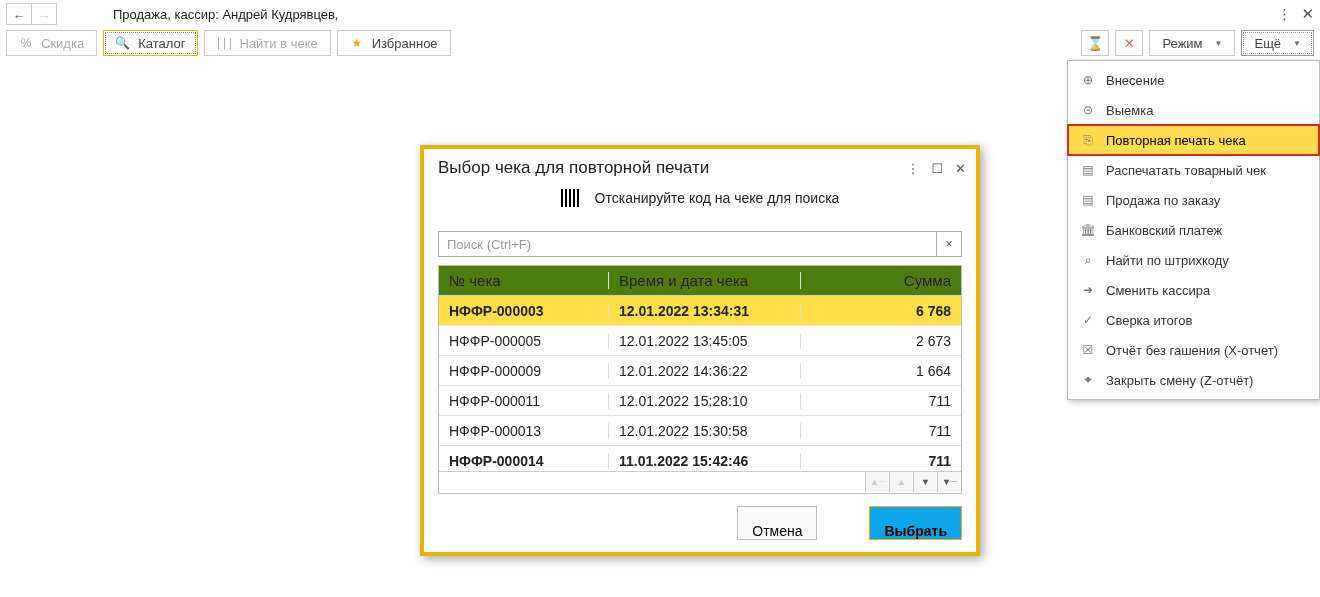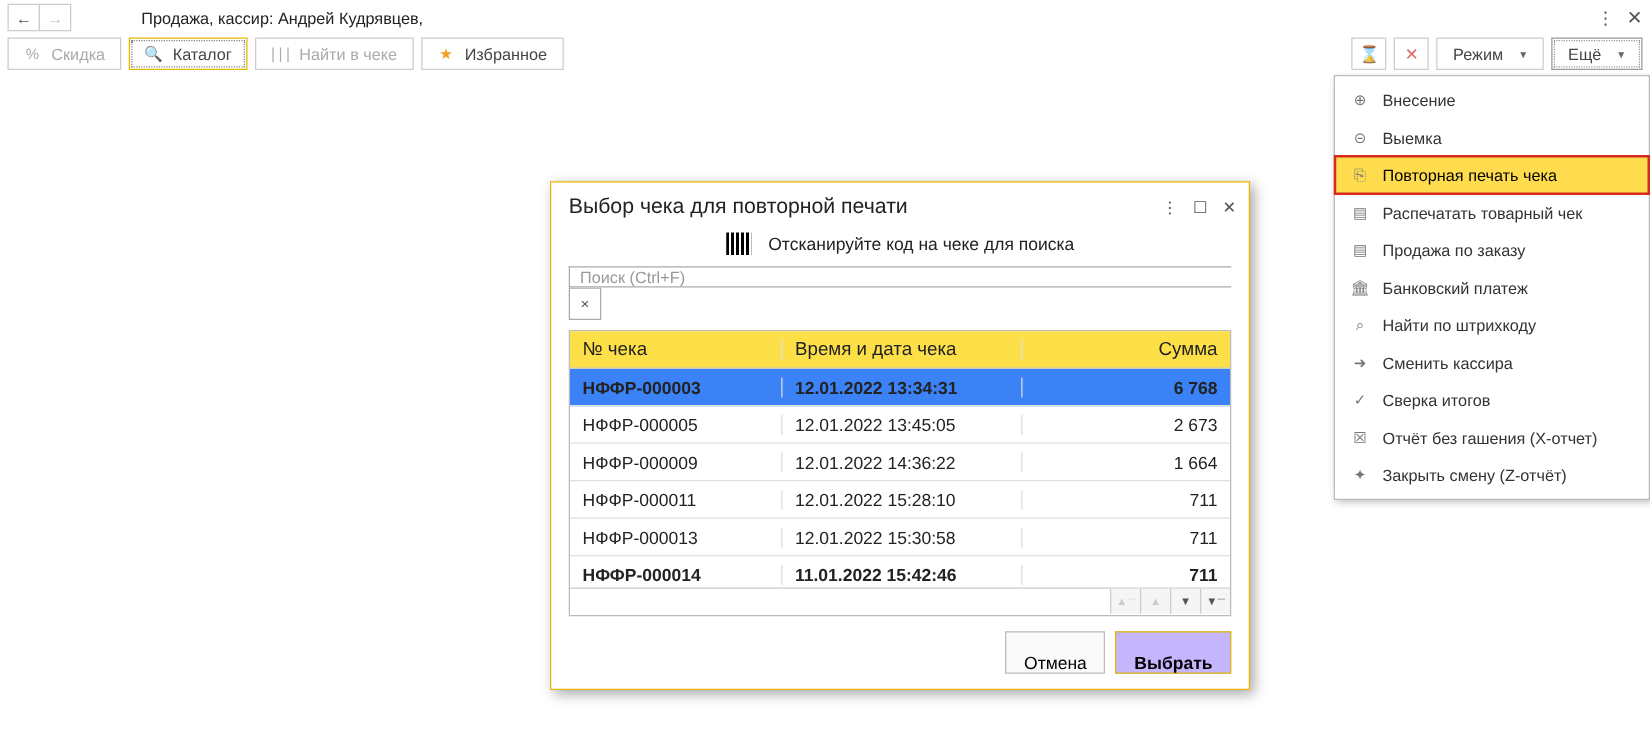--- a/index.html
+++ b/index.html
@@ -29,50 +29,50 @@
 
   
   .menu { position: absolute; right: 0px; top: 60px; width: 253px; background: #fff; border: 1px solid #bbb; box-shadow: 2px 2px 6px rgba(0,0,0,0.25); padding: 4px 0; z-index: 20; }
   .mi { height: 30px; display: flex; align-items: center; gap: 10px; padding: 0 12px; font-size: 13px; color: #333; }
   .mi .mico { width: 16px; height: 16px; display: inline-flex; align-items: center; justify-content: center; color: #777; font-size: 12px; }
   .mi.hl { background: #ffdc4e; color: #000; position: relative; }
   .mi.hl::before { content:""; position:absolute; inset: -1px; border: 2px solid #d62a1e; pointer-events:none; }
   .menu .mi:first-child .mico::before { color:#d44; }
 
   
-  .dialog { position: absolute; left: 440px; top: 145px; width: 560px; background: #fff; border: 1px solid #eab308; box-shadow: 3px 3px 10px rgba(0,0,0,0.35); }
+  .dialog { position: absolute; left: 420px; top: 145px; width: 560px; background: #fff; border: 4px solid #eab308; box-shadow: 3px 3px 10px rgba(0,0,0,0.35); }
   .dialog-title { height: 38px; display: flex; align-items: center; padding: 0 10px 0 14px; font-size: 17px; font-weight: 400; }
   .dialog-title .dtr { margin-left: auto; display: flex; gap: 12px; align-items: center; font-size: 13px; color: #555; }
   .scan-row { display: flex; align-items: center; justify-content: center; gap: 14px; padding: 2px 0 8px; font-size: 14px; }
   .scan-ico { width: 20px; height: 18px; display: inline-block; background:
     repeating-linear-gradient(90deg,#000 0 2px,transparent 2px 4px);
   }
-  .search-wrap { margin: 1px 14px 8px; display: flex; flex-direction: column; }
+  .search-wrap { margin: 16px 14px 8px; display: flex; }
   .search-input { flex: 1; height: 26px; border: 1px solid #aaa; border-right: none; padding: 0 8px; font-size: 13px; color: #333; }
   .search-input::placeholder { color: #999; }
   .search-clear { width: 26px; height: 26px; border: 1px solid #aaa; background: #fff; display: inline-flex; align-items: center; justify-content: center; color: #555; font-size: 12px; }
 
   .tbl { margin: 0 14px; border: 1px solid #bbb; }
   .thead, .trow { display: flex; height: 30px; align-items: center; font-size: 14px; }
-  .thead { background: #fde047; border-bottom: 1px solid #ccc; font-size: 15px; }
+  .thead { background: #4d7c0f; border-bottom: 1px solid #ccc; font-size: 15px; }
   .c1 { width: 170px; padding: 0 10px; border-right: 1px solid #ddd; }
   .c2 { width: 192px; padding: 0 10px; border-right: 1px solid #ddd; }
   .c3 { flex: 1; padding: 0 10px; text-align: right; }
   .trow { border-bottom: 1px solid #e0e0e0; }
-  .trow.sel { background: #3b82f6; font-weight: 700; justify-content: center; }
+  .trow.sel { background: #fde047; font-weight: 700; justify-content: center; }
   .trow:last-child { border-bottom: none; font-weight: bold; }
   .tbody-wrap { height: 175px; overflow: hidden; }
 
   .nav-strip { height: 22px; border-top: 1px solid #ccc; display: flex; justify-content: flex-end; }
   .nsb { width: 24px; height: 20px; border-left: 1px solid #ccc; display: inline-flex; align-items: center; justify-content: center; font-size: 9px; color: #555; background: #f5f5f5; }
   .nsb.dis { color: #ccc; }
 
   .dlg-footer { display: flex; justify-content: flex-end; gap: 8px; padding: 12px 14px; }
-  .btn { height: 28px; border: 1px solid #bbb; background: #fafafa; padding: 16px 14px; font-size: 14px; }
-  .btn.primary { background: #c4b5fd; border-color: #e0b800; font-weight: 700; }
+  .btn { height: 28px; border: 1px solid #bbb; background: #fafafa; padding: 16px 14px; font-size: 14px; margin-left: 44px; }
+  .btn.primary { background: #0ea5e9; border-color: #e0b800; font-weight: 700; }
 </style>
 </head>
 <body>
 
 <div class="header">
   <span class="nav-btn">←</span>
   <span class="nav-btn" style="color:#ccc">→</span>
   <div class="title">Продажа, кассир: Андрей Кудрявцев,</div>
   <div class="header-right">
     <span class="dots-v">⋮</span>

